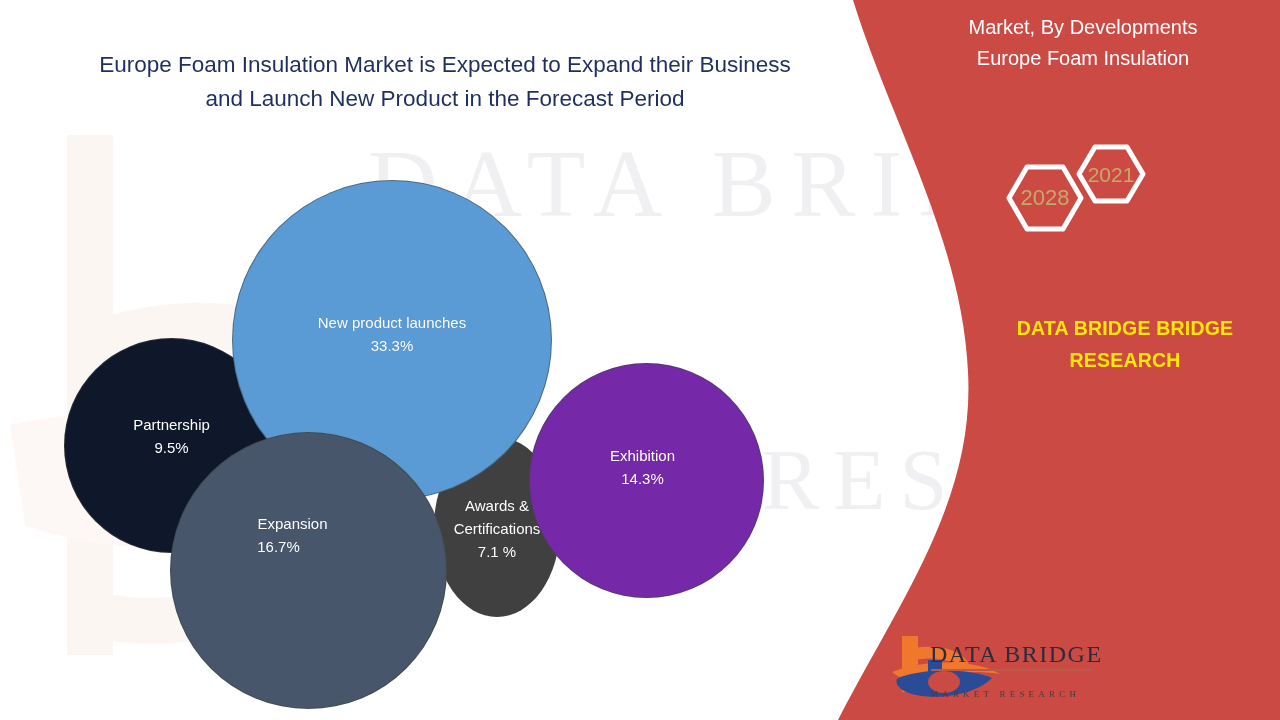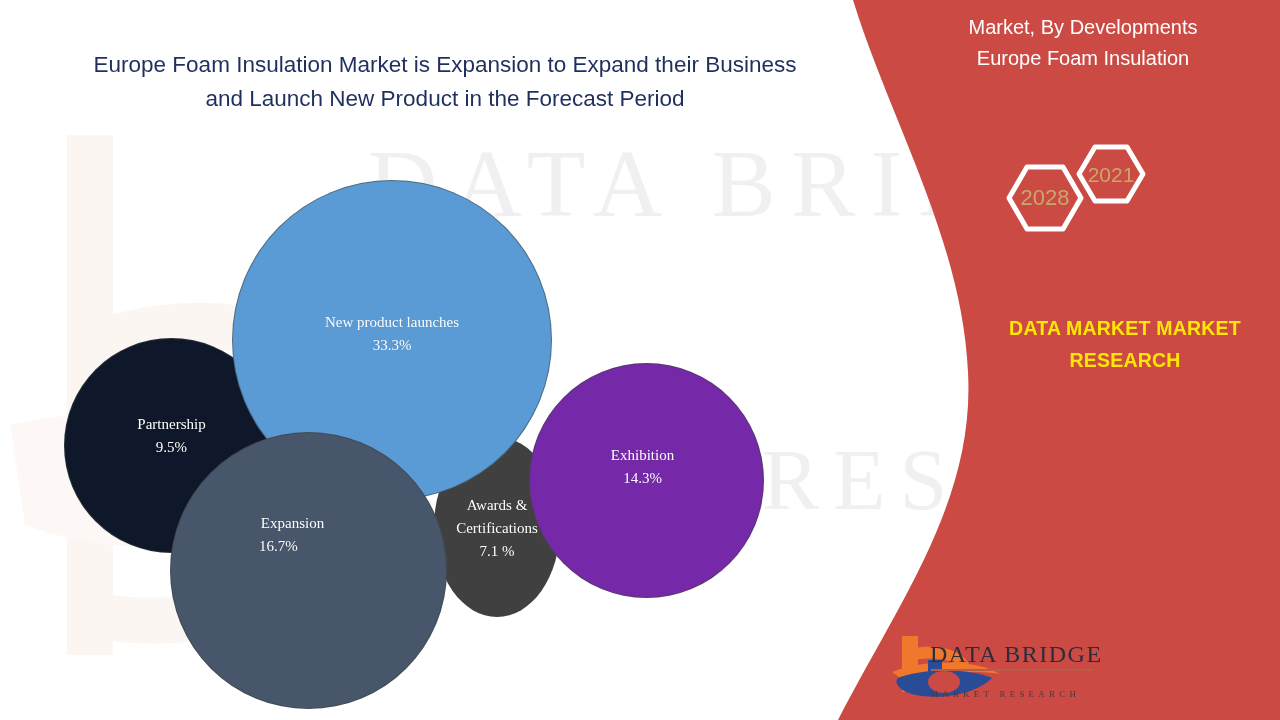--- a/index.html
+++ b/index.html
@@ -50,21 +50,20 @@
   
   .bubbles { position: absolute; inset: 0; }
   .bubble {
     position: absolute;
     border-radius: 50%;
     box-sizing: border-box;
     border: 1px solid rgba(60,70,60,0.55);
     display: flex;
     align-items: center;
     justify-content: center;
-    font-family: Liberation Serif, serif;
   }
   .bubble .lbl {
     color: #ffffff;
     text-align: center;
     font-size: 15px;
     line-height: 23px;
     white-space: nowrap;
     text-shadow: 0 0 1px rgba(0,0,0,0.18);
   }
   .bubble .lbl .pct { display: block; }
@@ -143,21 +142,21 @@
         <path d="M120 40 L120 560"></path>
         <path d="M120 250 C 300 190, 420 280, 400 390 C 385 485, 250 545, 125 520"></path>
       </g>
       <path d="M40 330 C 170 300, 330 330, 430 395 C 330 455, 160 470, 55 430 Z" fill="#fdf3ef"></path>
     </svg>
     <div class="wm-text l1">DATA BRIDGE</div>
     <div class="wm-text l2">RESEARCH</div>
   </div>
 
   <div class="main-title">
-    <span style="display: block;">Europe Foam Insulation Market is Expansion to Expand their Business</span>
+    <span style="display: block;">Europe Foam Insulation Market is Expected to Expand their Business</span>
     <span style="display: block;">and Launch New Product in the Forecast Period</span>
   </div>
 
   <div class="bubbles">
 
     <div class="bubble" id="bub-partnership">
       <div class="lbl">
         <span style="display: block;">Partnership</span>
         <span class="pct" style="display: block;">9.5%</span>
       </div>
@@ -215,21 +214,21 @@
         </g>
 
         <g>
           <polygon points="110,4 142,4 158,31 142,58 110,58 94,31" fill="none" stroke="#ffffff" stroke-width="5" stroke-linejoin="round"></polygon>
           <text x="126" y="39" text-anchor="middle" font-family="Liberation Sans, sans-serif" font-size="21" fill="#c6a86a">2021</text>
         </g>
       </svg>
     </div>
 
     <div class="brand">
-      <span style="display: block;">DATA MARKET MARKET</span>
+      <span style="display: block;">DATA BRIDGE BRIDGE</span>
       <span style="display: block;">RESEARCH</span>
     </div>
 
     <svg class="logo" viewBox="0 0 210 72">
       <path d="M14 6 L30 6 L30 62 L14 62 Z" fill="#f0782d"></path>
       <path d="M26 18 C 62 12, 86 28, 82 44 C 78 60, 48 66, 26 58 L26 46 C 44 52, 66 48, 68 40 C 70 30, 48 26, 26 30 Z" fill="#f0782d"></path>
       <path d="M4 42 C 40 28, 90 30, 112 44 C 86 40, 44 42, 18 52 Z" fill="#f0782d"></path>
       <path d="M10 48 C 34 38, 82 38, 104 48 C 86 66, 44 72, 18 62 C 10 58, 6 52, 10 48 Z" fill="#2a4b96"></path>
       <path d="M40 30 L54 30 L54 66 L40 66 Z" fill="#2a4b96"></path>
       <ellipse cx="56" cy="52" rx="16" ry="11" fill="#cb4a44"></ellipse>

